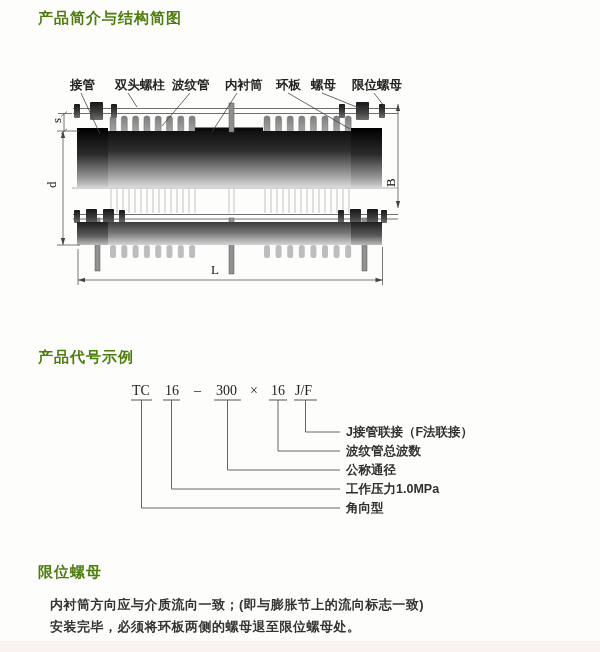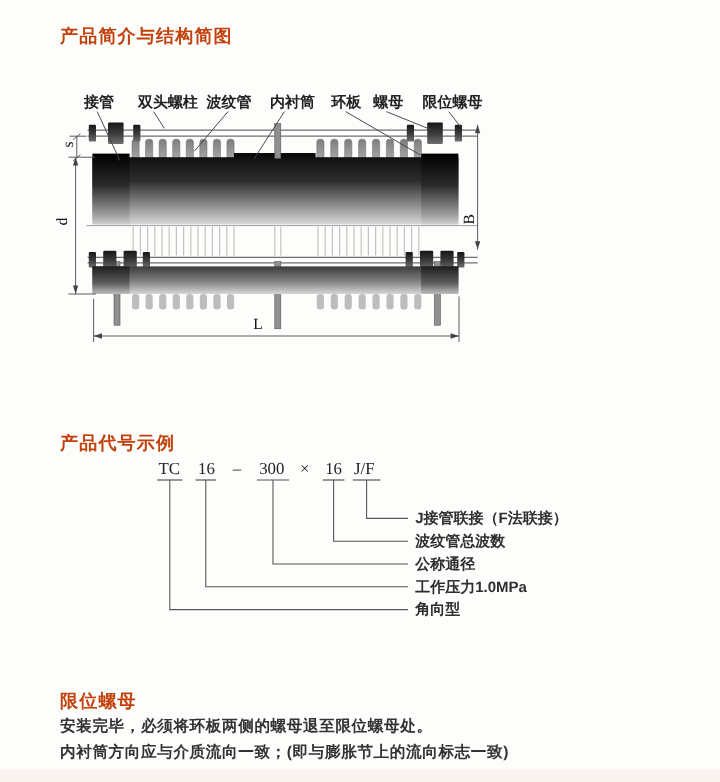--- a/index.html
+++ b/index.html
@@ -2,23 +2,23 @@
 <html><head>
 <meta charset="utf-8">
 <style>
   html,body{margin:0;padding:0;}
   body{
     width:600px;height:652px;position:relative;overflow:hidden;
     background:#fdfdfb;
     font-family:"Liberation Sans", sans-serif;
   }
   .sec-title{
-    position:absolute;left:38px;margin:12px;
+    position:absolute;left:38px;margin:0;
     font-size:15px;font-weight:bold;letter-spacing:1px;
-    color:#c2410c;
+    color:#4d7c0f;
   }
   #title-intro{top:9px;}
   #title-code{top:348px;text-align:center;}
   #title-install{top:563px;}
   .diagram-svg{position:absolute;left:40px;top:60px;}
   .code-svg{position:absolute;left:0px;top:370px;}
   .install-para{
     position:absolute;left:50px;top:594px;width:480px;
     font-size:13px;font-weight:600;color:#333;line-height:22px;
     letter-spacing:0.5px;
@@ -284,18 +284,18 @@
     <text class="callout-label" x="346" y="436">J接管联接（F法联接）</text>
     <text class="callout-label" x="346" y="455">波纹管总波数</text>
     <text class="callout-label" x="346" y="474">公称通径</text>
     <text class="callout-label" x="346" y="493">工作压力1.0MPa</text>
     <text class="callout-label" x="346" y="512">角向型</text>
   </svg>
 
   <h2 class="sec-title" id="title-install">限位螺母</h2>
 
   <div class="install-para">
+    <div>内衬筒方向应与介质流向一致；(即与膨胀节上的流向标志一致)</div>
     <div>安装完毕，必须将环板两侧的螺母退至限位螺母处。</div>
-    <div>内衬筒方向应与介质流向一致；(即与膨胀节上的流向标志一致)</div>
   </div>
 
   <div class="footer-strip"></div>
 </div>
 
 </body></html>

